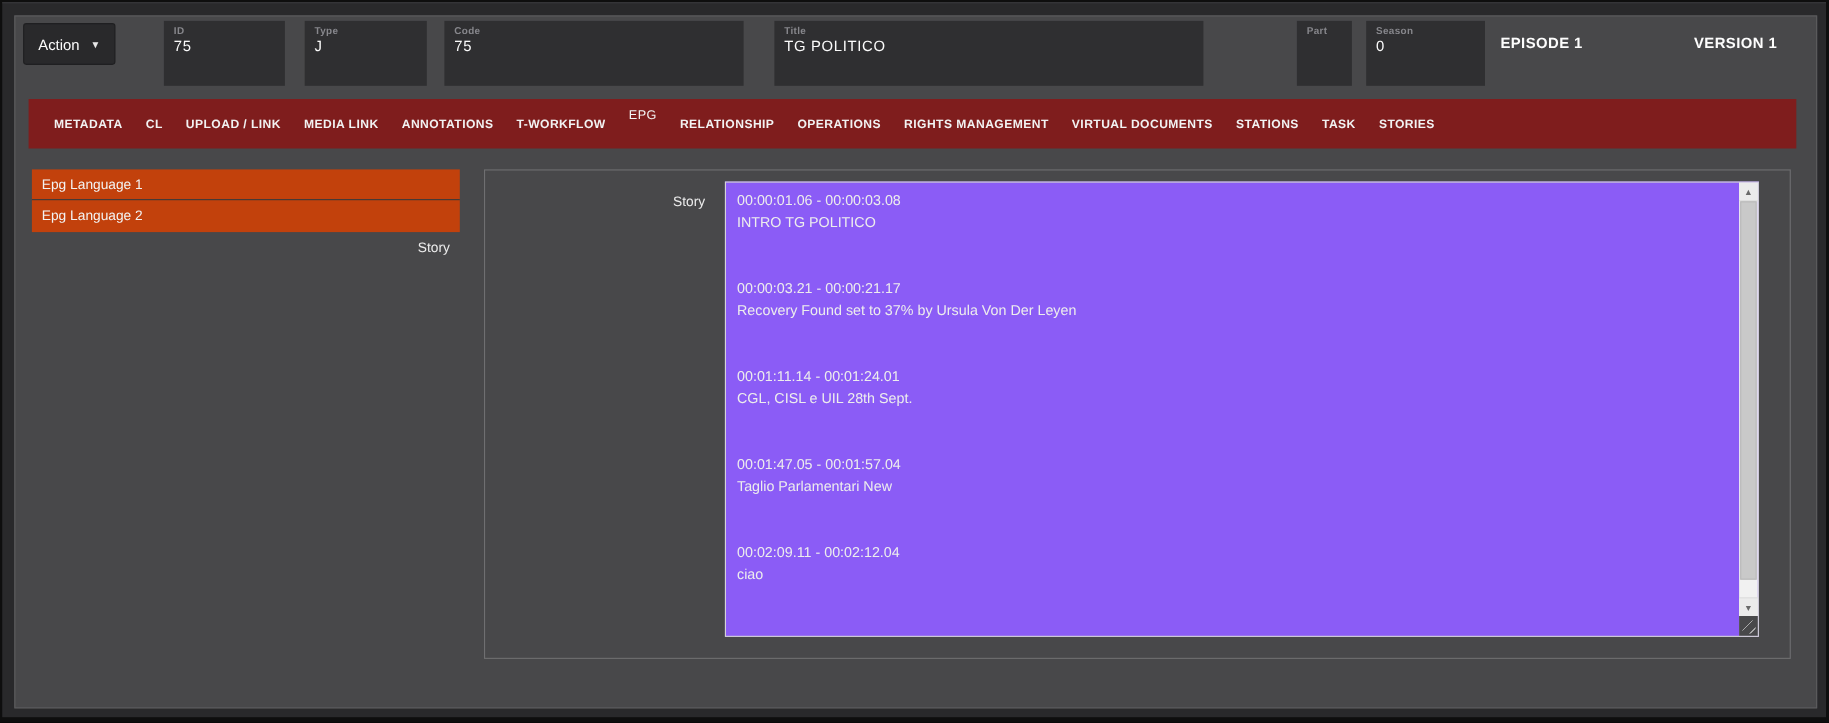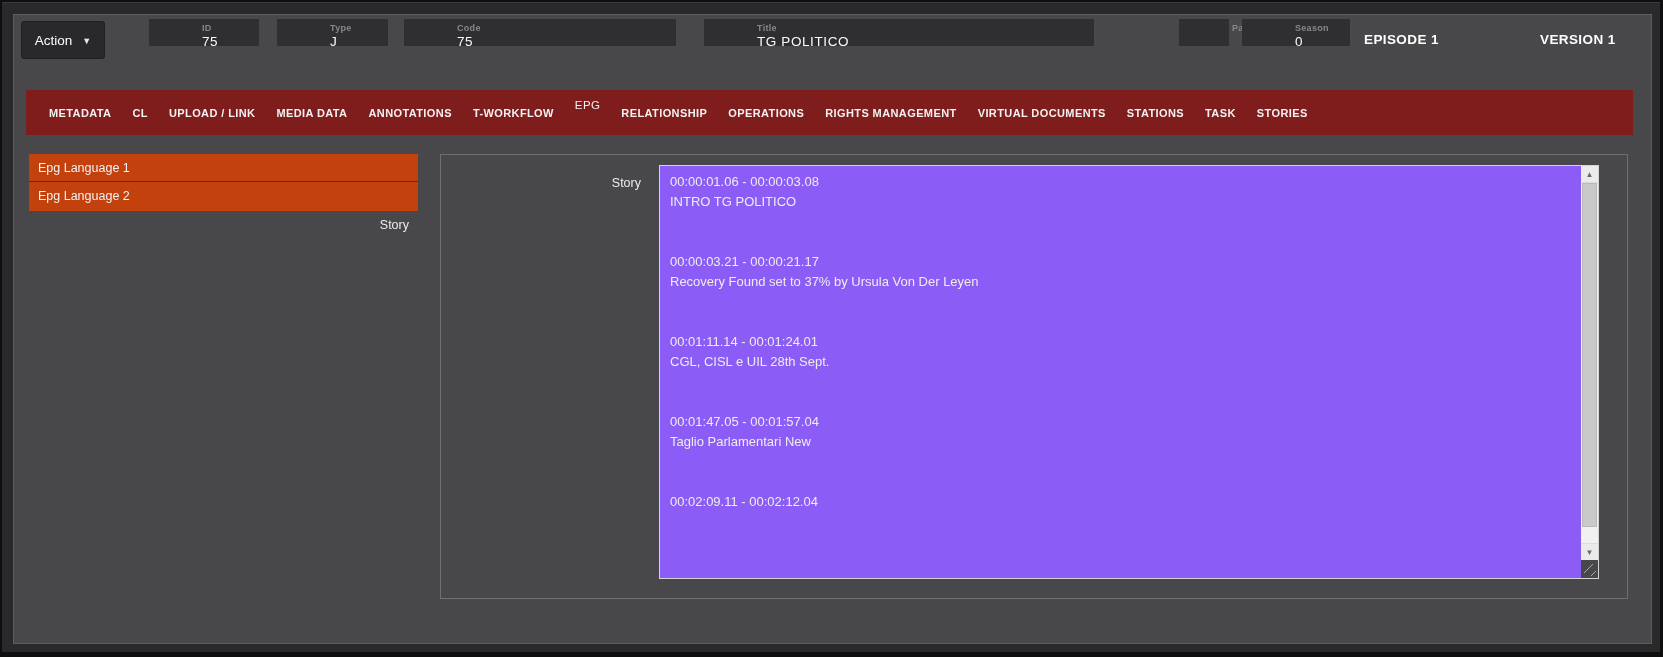--- a/index.html
+++ b/index.html
@@ -23,23 +23,22 @@
   .action-btn {
     position:absolute; left:7px; top:6px; width:84px; height:38px;
     background:#29292b; border:1px solid #1f1f21; border-radius:3px;
     color:#fdfdfd; font-size:13.5px;
     display:flex; align-items:center; justify-content:center; gap:10px;
     cursor:pointer;
   }
   .action-btn .caret { font-size:9px; color:#e8e8e8; padding-top:2px; }
 
   .field {
-    position:absolute; top:4px; height:27px;
+    position:absolute; top:4px; height:59px;
     background:#2f2f31;
-    padding-left:44px;
   }
   .field .flabel {
     display:block; padding:4px 0 0 9px;
     font-size:9px; font-weight:bold; color:#87878c; letter-spacing:.3px;
   }
   .field .fvalue {
     display:block; padding:1px 0 0 9px;
     font-size:13.5px; color:#fbfbfb; letter-spacing:.6px;
     white-space:nowrap; overflow:hidden;
   }
@@ -175,21 +174,21 @@
         <span class="fvalue">0</span>
       </div>
 
       <div class="top-static episode">EPISODE 1</div>
       <div class="top-static version">VERSION 1</div>
 
       <div class="tabstrip">
         <span class="tab">METADATA</span>
         <span class="tab">CL</span>
         <span class="tab">UPLOAD / LINK</span>
-        <span class="tab">MEDIA DATA</span>
+        <span class="tab">MEDIA LINK</span>
         <span class="tab">ANNOTATIONS</span>
         <span class="tab">T-WORKFLOW</span>
         <span class="tab active">EPG</span>
         <span class="tab">RELATIONSHIP</span>
         <span class="tab">OPERATIONS</span>
         <span class="tab">RIGHTS MANAGEMENT</span>
         <span class="tab">VIRTUAL DOCUMENTS</span>
         <span class="tab">STATIONS</span>
         <span class="tab">TASK</span>
         <span class="tab">STORIES</span>
@@ -217,20 +216,21 @@
           <div class="story-entry">
             <div>00:01:11.14 - 00:01:24.01</div>
             <div>CGL, CISL e UIL 28th Sept.</div>
           </div>
           <div class="story-entry">
             <div>00:01:47.05 - 00:01:57.04</div>
             <div>Taglio Parlamentari New</div>
           </div>
           <div class="story-entry">
             <div>00:02:09.11 - 00:02:12.04</div>
+            <div>ciao</div>
           </div>
         </div>
 
         <div class="sbar">
           <div class="sbtn up">
             <span>▲</span>
           </div>
           <div class="sthumb"></div>
           <div class="sbtn down">
             <span>▼</span>

